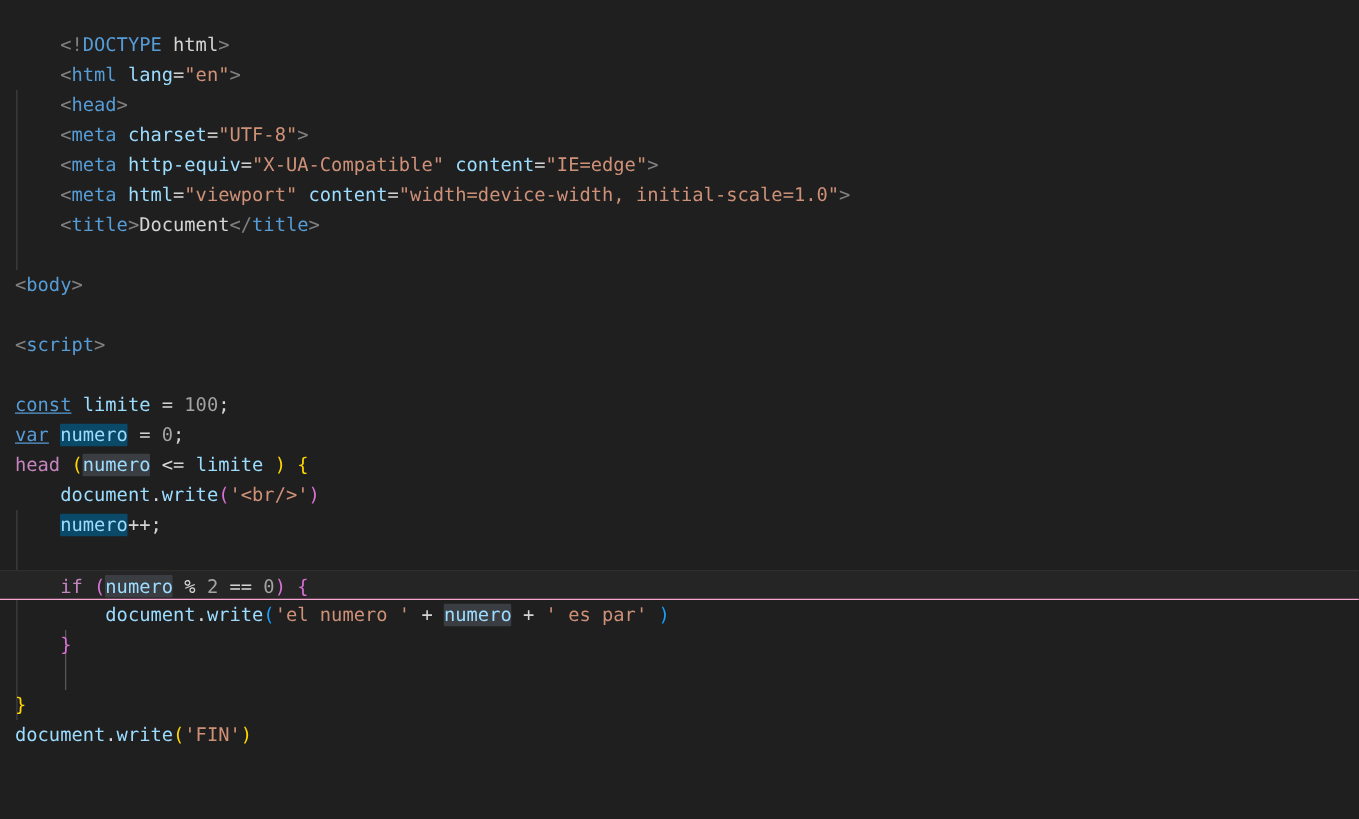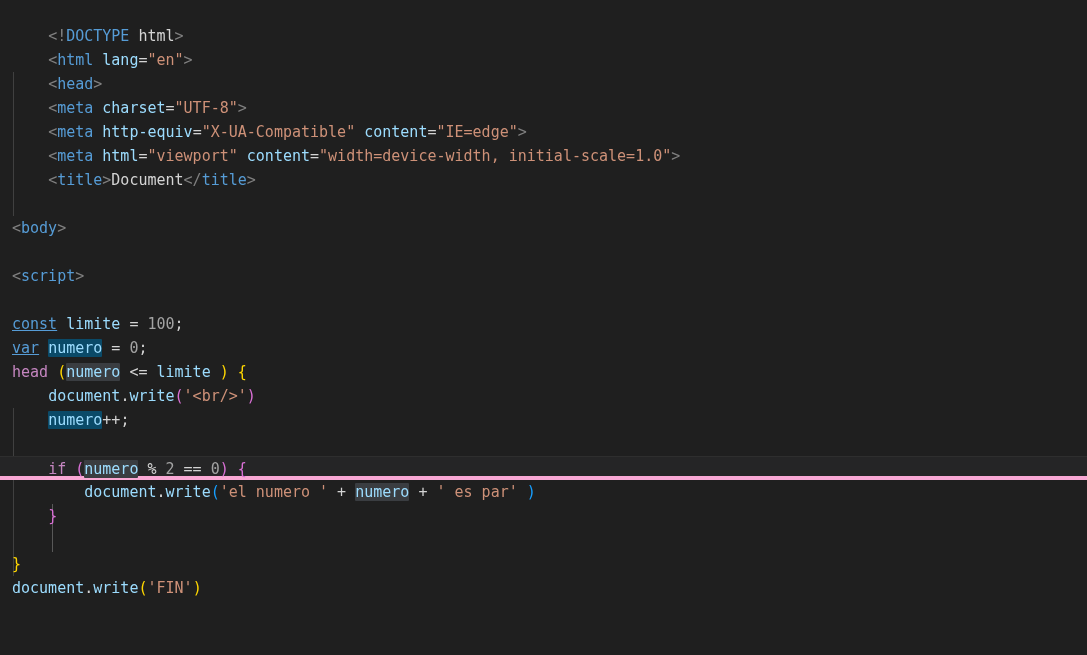--- a/index.html
+++ b/index.html
@@ -32,21 +32,21 @@
     line-height: 24px;
     white-space: pre;
     padding-left: 12px;
     color: #cccccc;
     box-sizing: border-box;
   }
 
   .line.current {
     background: #252526;
     border-top: 1px solid #2e2e2e;
-    border-bottom: 4px solid #f9a8d4;
+    border-bottom: 1px solid #f9a8d4;
     height: 24px;
   }
 
   
   .guide {
     position: absolute;
     width: 1px;
     background: #404040;
     left: 13px;
     z-index: 0;

